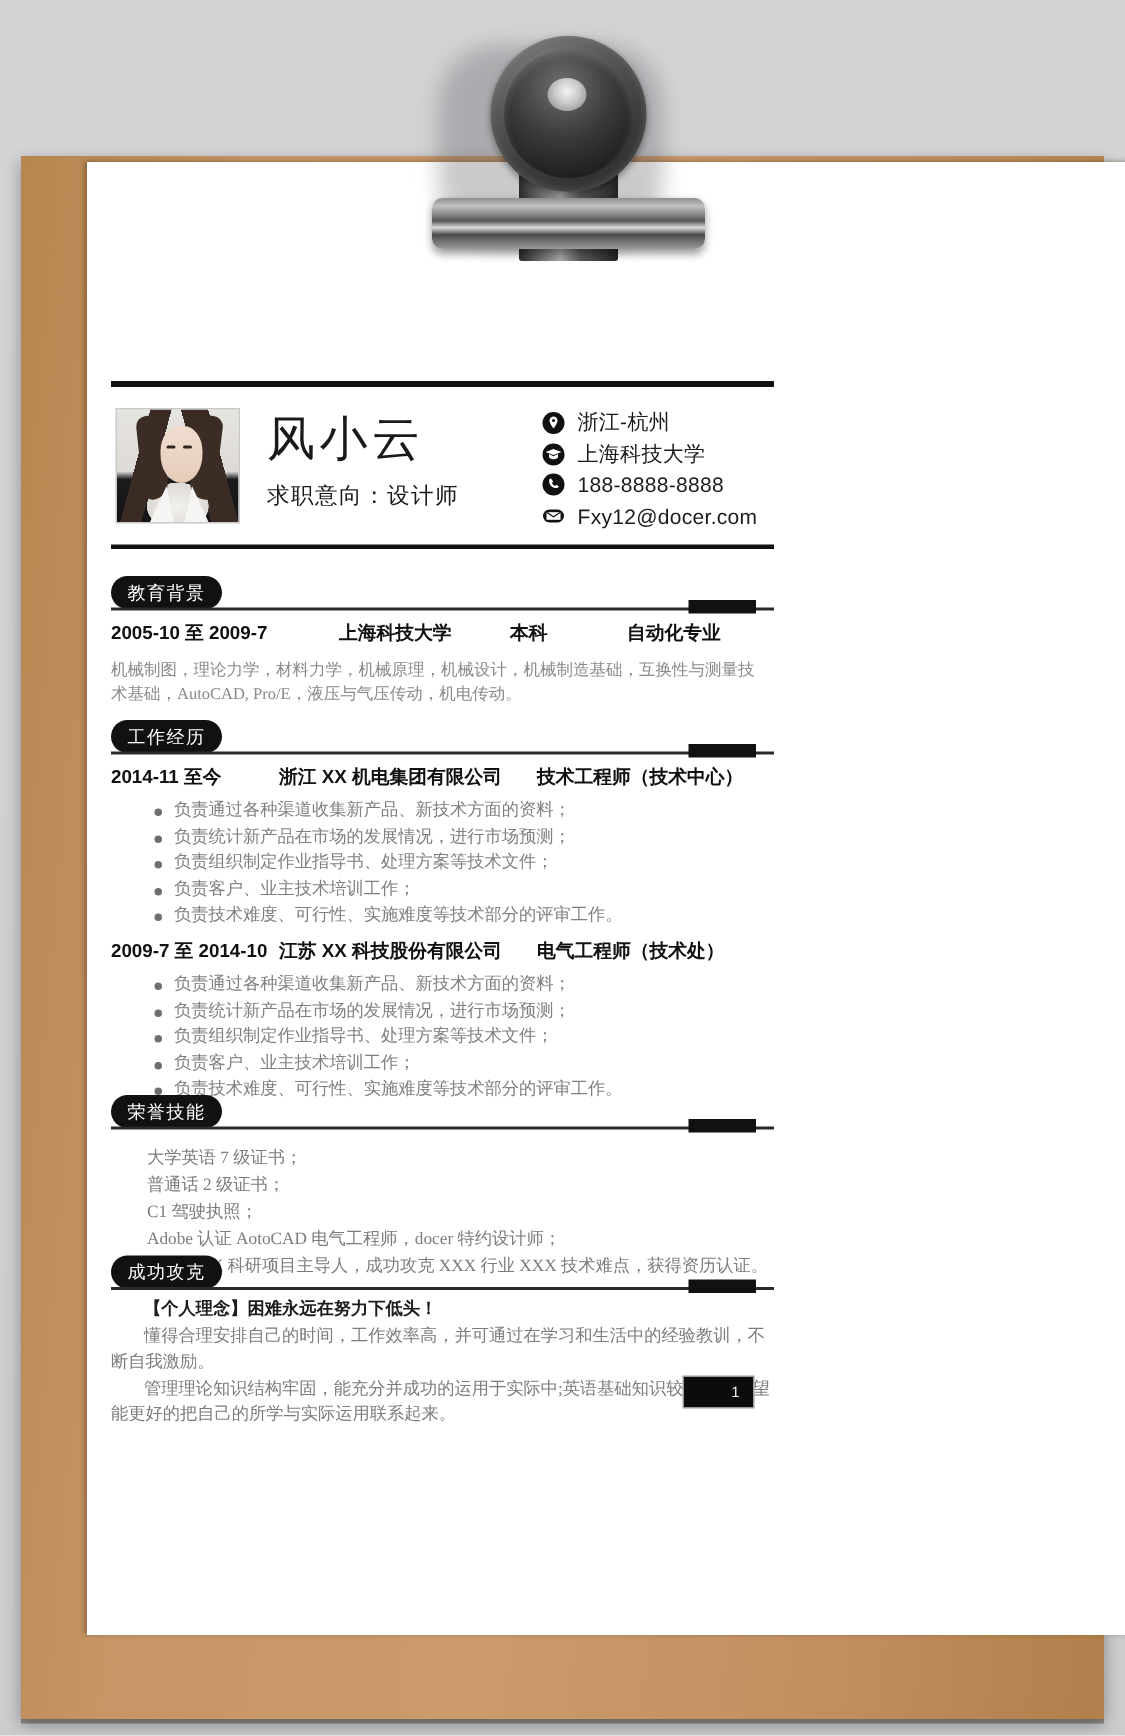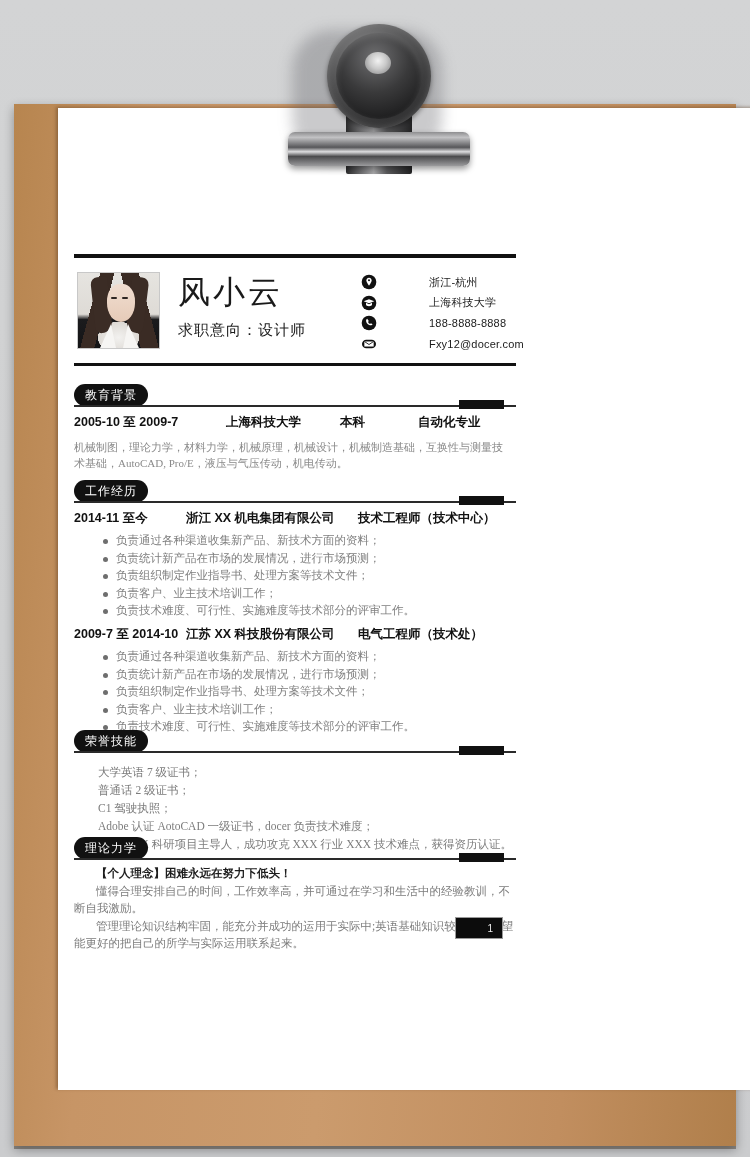--- a/index.html
+++ b/index.html
@@ -109,21 +109,21 @@
     font-size: 32px; letter-spacing: 3px; color: #1a1a1a; font-weight: 400;
   }
   .objective {
     position: absolute; left: 120px; top: 213px;
     font-size: 15px; letter-spacing: 1px; color: #1a1a1a;
   }
 
   .contacts { position: absolute; left: 303px; top: 164px; width: 160px; }
   .crow { display: flex; align-items: center; height: 20.5px; }
   .cicon { width: 16px; height: 16px; margin-right: 8px; flex: 0 0 16px; }
-  .ctext { font-size: 11px; color: #1b1b1b; letter-spacing: .2px; margin-left: 44px; }
+  .ctext { font-size: 14px; color: #1b1b1b; letter-spacing: .2px; }
 
   
   .sec-head { position: absolute; height: 22px; }
   .sec-tag {
     position:absolute; left:0; top:0; height:22px; min-width:74px; padding:0 11px;
     background:#111; color:#fff; font-size:12px; letter-spacing:1px;
     display:flex; align-items:center; justify-content:center;border-radius:11px;
   }
   .sec-line { position:absolute; left:0; top:21px; width:442px; height:2px; background:#2a2a2a; }
   .sec-mark { position:absolute; top:15.5px; left:385px; width:45px; height:9px; background:#111; }
@@ -260,26 +260,26 @@
 
       <div class="sec-head" style="left:16px; top:622px; width:442px;">
         <div class="sec-tag">荣誉技能</div>
         <div class="sec-line"></div>
         <div class="sec-mark"></div>
       </div>
       <ul class="skill-list" style="top:655px;">
         <li>大学英语 7 级证书；</li>
         <li>普通话 2 级证书；</li>
         <li>C1 驾驶执照；</li>
-        <li>Adobe 认证 AotoCAD 一级证书，docer 负责技术难度；</li>
+        <li>Adobe 认证 AotoCAD 电气工程师，docer 特约设计师；</li>
         <li>省级 XXX 科研项目主导人，成功攻克 XXX 行业 XXX 技术难点，获得资历认证。</li>
       </ul>
 
       <div class="sec-head" style="left:16px; top:729px; width:442px;">
-        <div class="sec-tag">理论力学</div>
+        <div class="sec-tag">成功攻克</div>
         <div class="sec-line"></div>
         <div class="sec-mark"></div>
       </div>
       <div class="eval" style="top:757px;">
         <div><span class="lead">【个人理念】困难永远在努力下低头！</span></div>
         <p>懂得合理安排自己的时间，工作效率高，并可通过在学习和生活中的经验教训，不断自我激励。</p>
         <p>管理理论知识结构牢固，能充分并成功的运用于实际中;英语基础知识较扎实，希望能更好的把自己的所学与实际运用联系起来。</p>
       </div>
 
       <div class="pagebadge">1</div>

